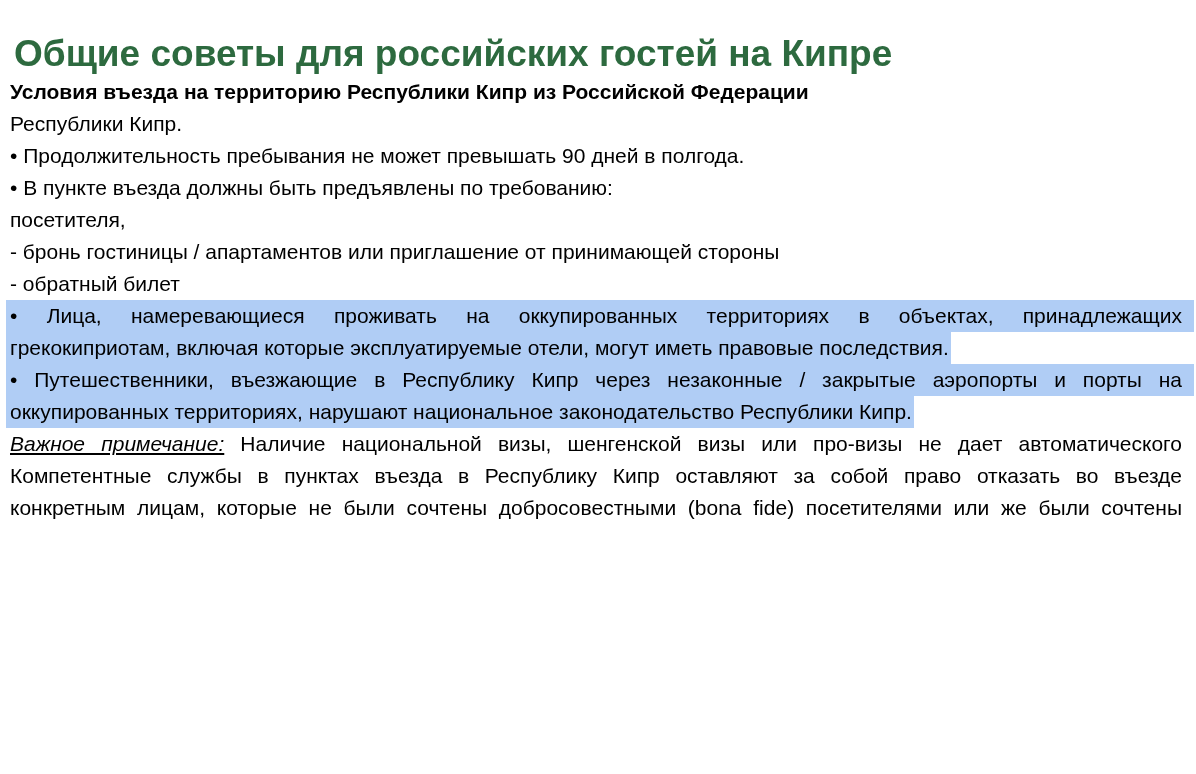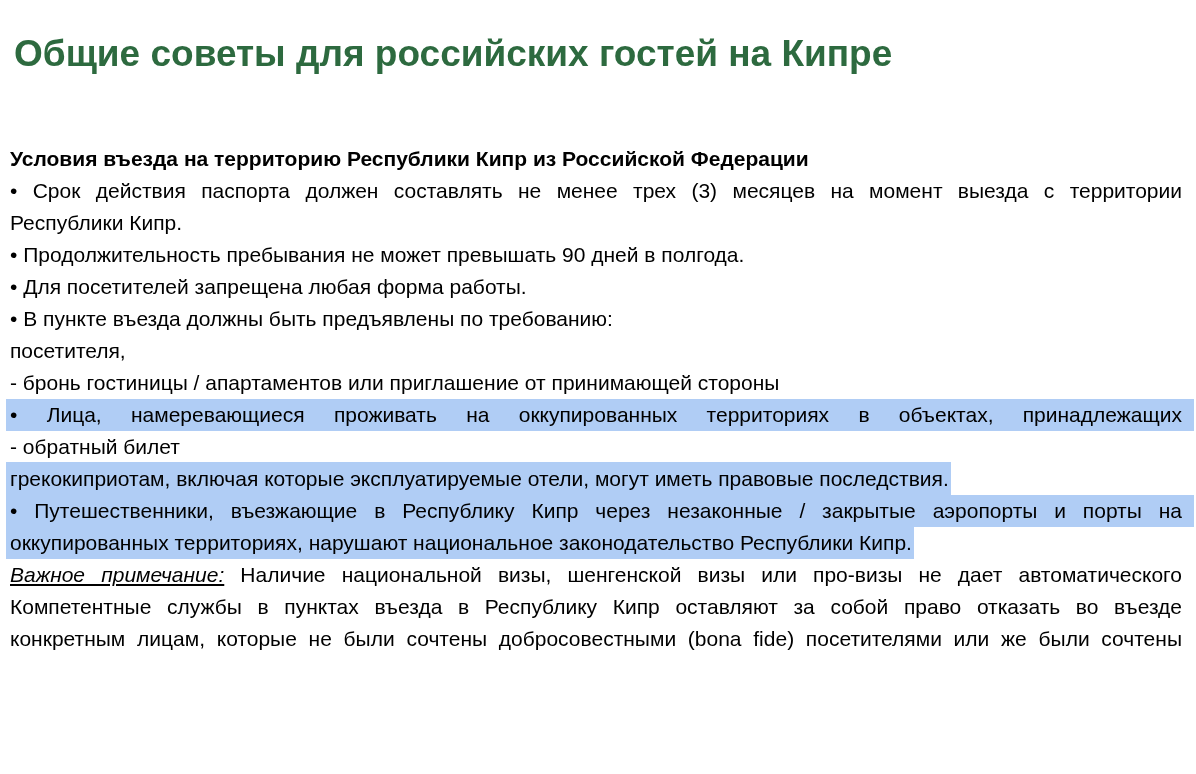--- a/index.html
+++ b/index.html
@@ -14,21 +14,20 @@
     font-family:"Liberation Sans", sans-serif;
     font-size:21px;
   }
   .doc-title{
     margin:32px 14px 0 14px;
     font-size:37px;line-height:44px;font-weight:bold;
     color:var(--title-green);
     white-space:nowrap;
   }
   .content{
-    margin-top:67px;
     padding:0 14px 0 10px;
   }
   .line{
     line-height:32px;
     white-space:nowrap;
     text-align:left;
   }
   .just{
     text-align:justify;
     text-align-last:justify;
@@ -49,29 +48,27 @@
   .seg-bolddot{font-weight:bold;margin-left:3px;font-size:22px;}
 </style>
 </head>
 <body>
 
 <h1 class="doc-title">Общие советы для российских гостей на Кипре</h1>
 
 <div class="content">
   <div>
       <div class="line"><span class="seg-bold">Условия въезда на территорию Республики Кипр из Российской Федерации</span></div>
-      <div class="line just"><span class="seg-plain">• Срок действия паспорта должен составлять не менее трех (3) месяцев на момент выезда с территории</span></div>
       <div class="line"><span class="seg-plain">Республики Кипр.</span></div>
       <div class="line"><span class="seg-plain">• Продолжительность пребывания не может превышать 90 дней в полгода.</span></div>
-      <div class="line"><span class="seg-plain">• Для посетителей запрещена любая форма работы.</span></div>
       <div class="line"><span class="seg-plain">• В пункте въезда должны быть предъявлены по требованию:</span></div>
       <div class="line"><span class="seg-plain">посетителя,</span></div>
       <div class="line"><span class="seg-plain">- бронь гостиницы / апартаментов или приглашение от принимающей стороны</span></div>
+      <div class="line"><span class="seg-plain">- обратный билет</span></div>
       <div class="line just hl-full"><span class="seg-plain">• Лица, намеревающиеся проживать на оккупированных территориях в объектах, принадлежащих</span></div>
-      <div class="line"><span class="seg-plain">- обратный билет</span></div>
       <div class="line"><span class="hl-inline"><span class="seg-plain">грекокиприотам, включая которые эксплуатируемые отели, могут иметь правовые последствия.</span></span></div>
       <div class="line just hl-full"><span class="seg-plain">• Путешественники, въезжающие в Республику Кипр через незаконные / закрытые аэропорты и порты на</span></div>
       <div class="line"><span class="hl-inline"><span class="seg-plain">оккупированных территориях, нарушают национальное законодательство Республики Кипр.</span></span></div>
       <div class="line just"><span class="seg-iu">Важное примечание:</span><span class="seg-plain"> Наличие национальной визы, шенгенской визы или про-визы не дает автоматического</span></div>
       <div class="line just"><span class="seg-plain">Компетентные службы в пунктах въезда в Республику Кипр оставляют за собой право отказать во въезде</span></div>
       <div class="line just"><span class="seg-plain">конкретным лицам, которые не были сочтены добросовестными (bona fide) посетителями или же были сочтены</span></div>
     </div>
 </div>
 
 </body></html>

